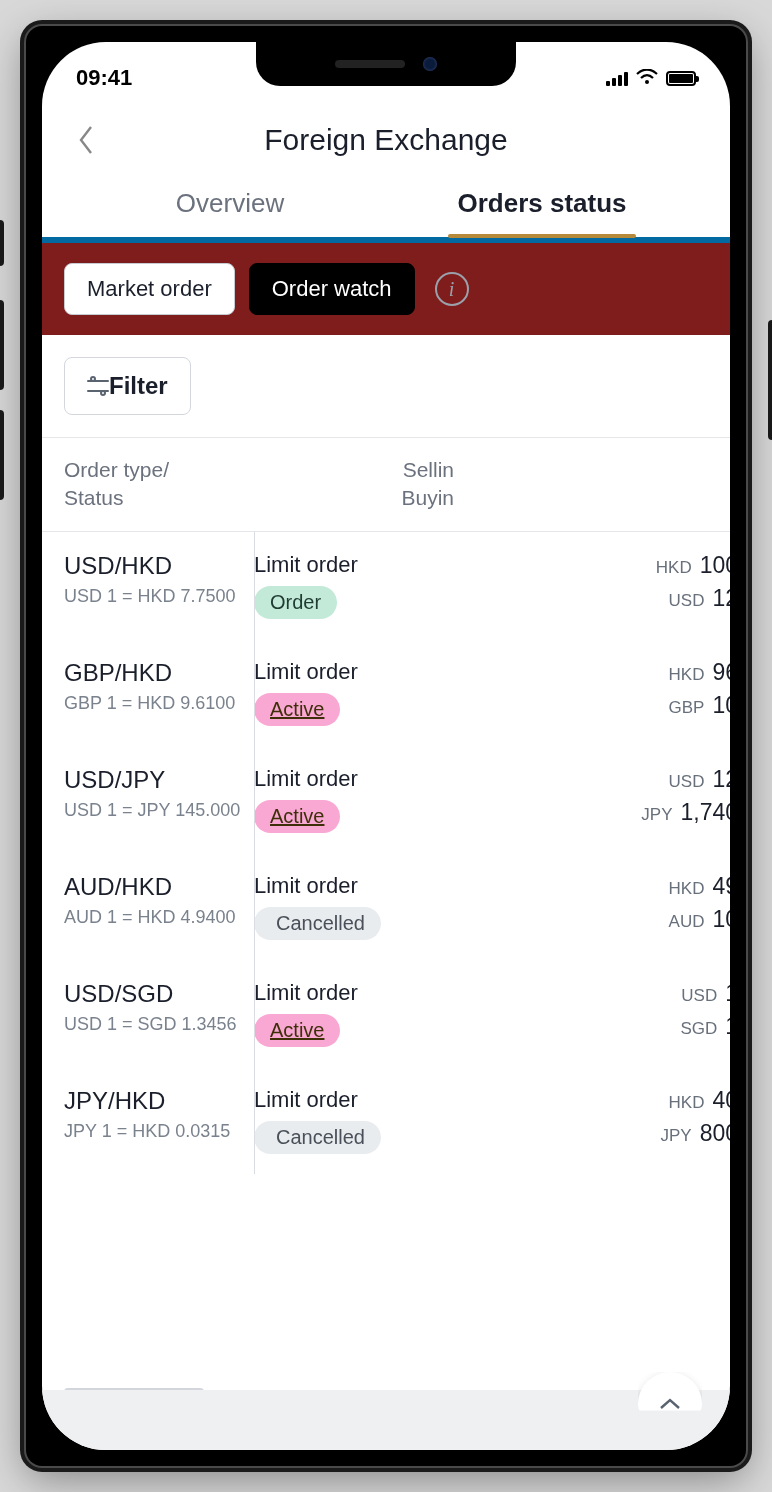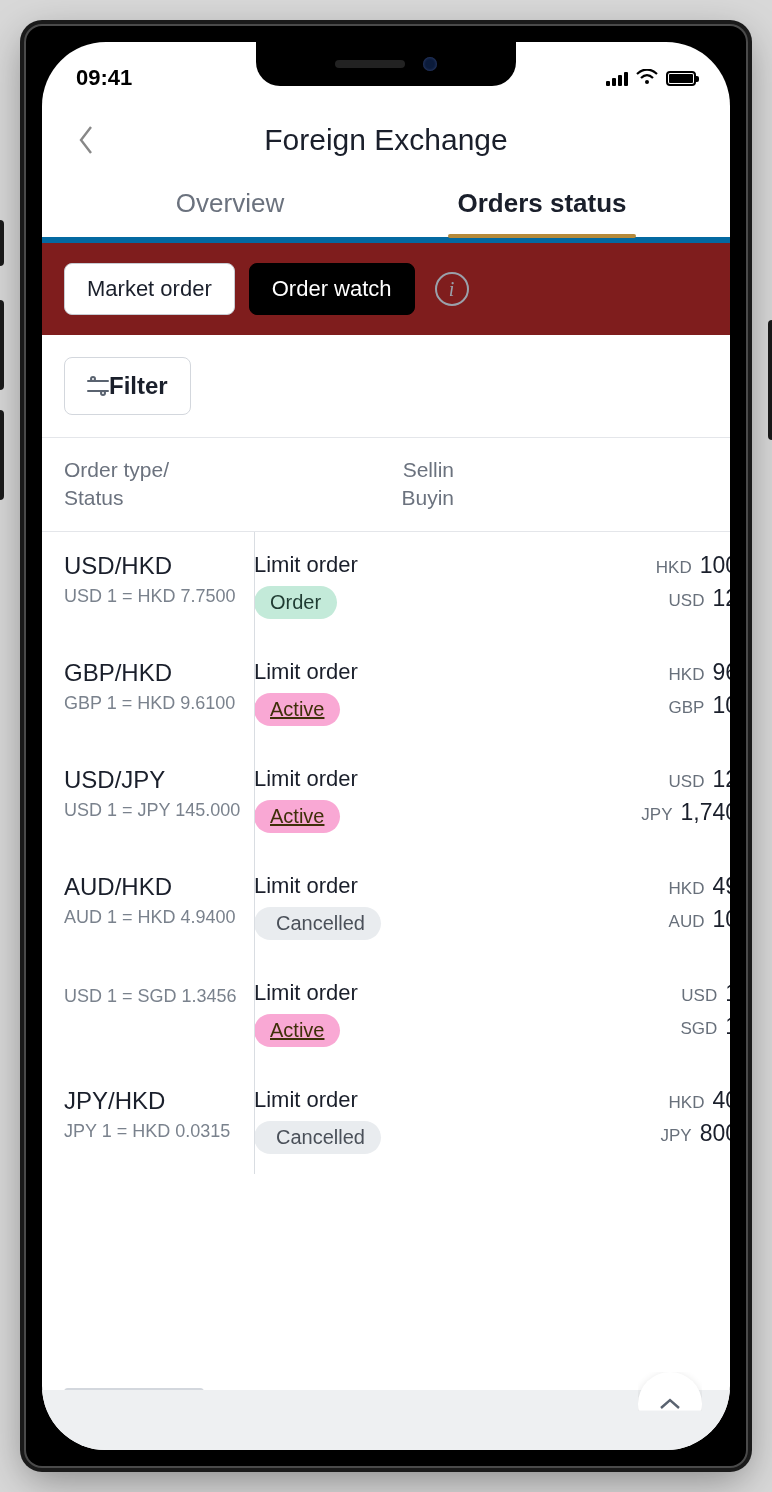--- a/index.html
+++ b/index.html
@@ -316,20 +316,21 @@
                     </div>
                     <div class="amt-line">
                       <span class="cur">AUD</span>
                       <span class="val">10,000.0</span>
                     </div>
                   </div>
                 </div>
                 <div class="order-row">
                   <div class="vline"></div>
                   <div class="c1">
+                    <div class="pair">USD/SGD</div>
                     <div class="rate">USD 1 = SGD 1.3456</div>
                   </div>
                   <div class="c2"><div class="otype">Limit order</div><div class="badge active">Active</div></div>
                   <div class="c3">
                     <div class="amt-line">
                       <span class="cur">USD</span>
                       <span class="val">1,000.0</span>
                     </div>
                     <div class="amt-line">
                       <span class="cur">SGD</span>

